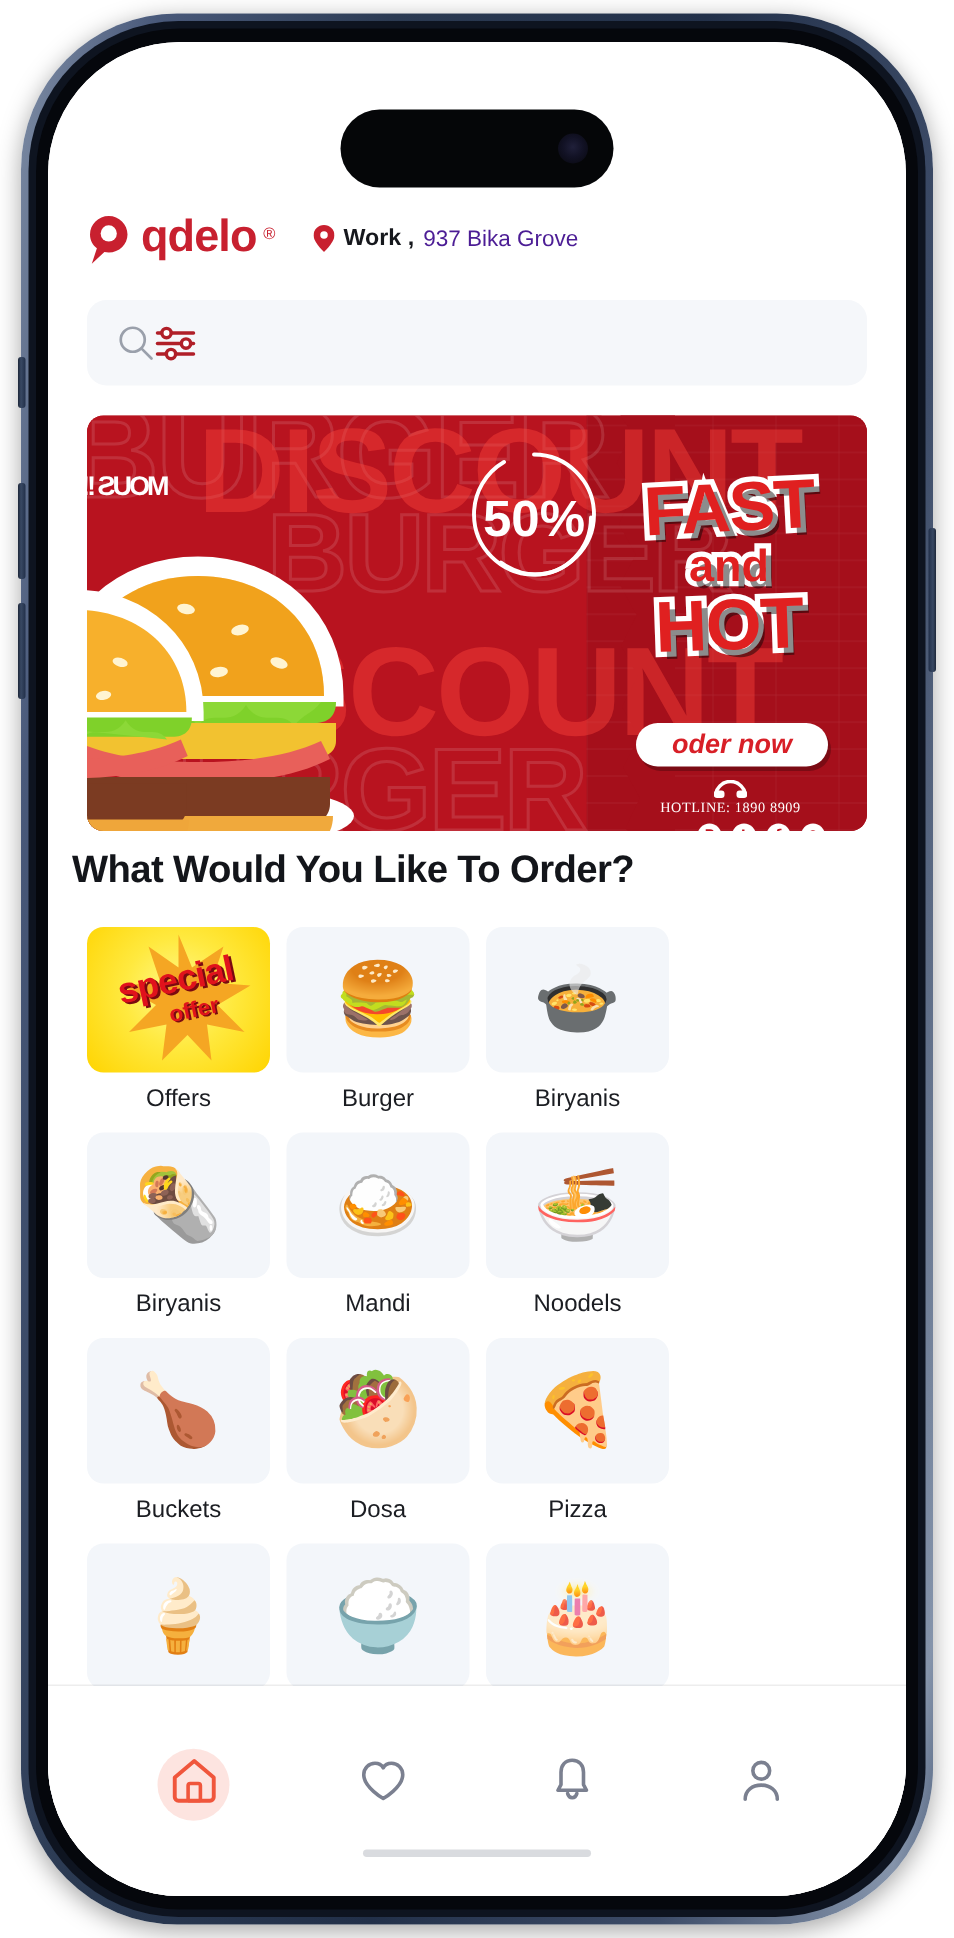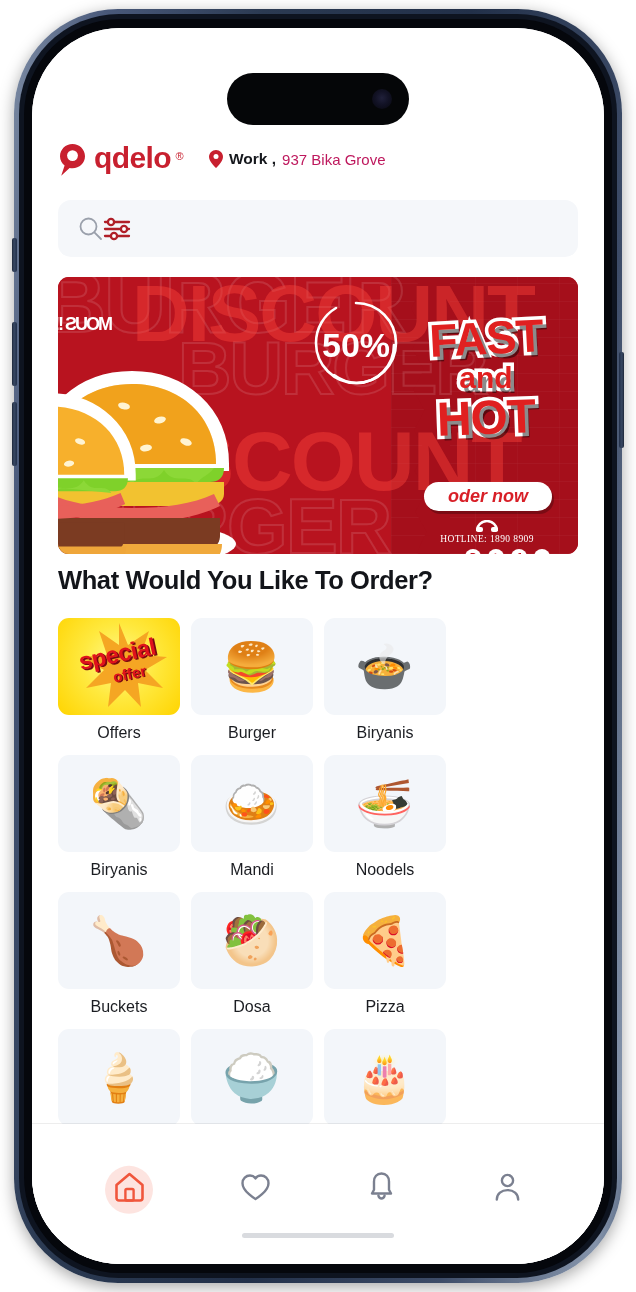--- a/index.html
+++ b/index.html
@@ -49,21 +49,21 @@
   .app{ position:absolute; left:0; top:0; width:572px; height:1236px; background:#fff; }
 
   .topbar{ position:absolute; left:0; top:100px; width:460px; height:62px; display:flex; align-items:center; padding:0 26px; }
   .logo{ display:flex; align-items:flex-start; gap:7px; }
   .logo-pin{ width:29px; height:34px; margin-top:2px; }
   .logo-text{ position:relative; font-size:30px; font-weight:700; letter-spacing:-.6px; color:#c8202f; line-height:34px; }
   .logo-reg{ position:absolute; right:-12px; top:-2px; font-size:11px; font-weight:400; color:#c8202f; }
   .addr{ display:flex; align-items:flex-end; gap:6px; margin-left:38px; }
   .addr-pin{ width:14px; height:18px; }
   .addr-label{ font-size:15.5px; font-weight:700; color:#16181d; }
-  .addr-value{ font-size:15px; color:#be185d; }
+  .addr-value{ font-size:15px; color:#4c1d95; }
 
   .searchbar{
     position:absolute; left:26px; top:172px; width:520px; height:57px;
     background:#f5f7fa; border-radius:13px; display:flex; align-items:center; padding:0 20px;
   }
   .search-icon{ width:25px; height:25px; flex:0 0 auto; }
   .search-input{
     flex:1; border:none; background:transparent; outline:none; margin-left:14px;
     font-family:"Liberation Sans",sans-serif; font-size:18.5px; color:#9aa0ab;
   }
@@ -113,21 +113,21 @@
     box-shadow:2px 3px 0 rgba(0,0,0,.25);
   }
   .hotline{ position:absolute; right:20px; top:243px; width:142px; text-align:center; }
   .hotline-ico{ width:22px; height:12px; margin:0 auto 2px; display:block; }
   .hotline-txt{ font-family:"Liberation Serif",serif; font-size:9.5px; font-weight:400; color:#fff; letter-spacing:.4px; }
   .socials{ position:absolute; right:28px; top:272px; display:flex; gap:7px; }
   .soc{ width:16px; height:16px; border-radius:50%; background:#fff; display:flex; align-items:center; justify-content:center;
         font-size:9px; font-weight:700; color:#c3121f; font-family:"DejaVu Sans",sans-serif; }
 
   
-  .sect-title{ position:absolute; left:26px; top:538px; font-size:25.5px; font-weight:700; color:#13151a; letter-spacing:-.4px; }
+  .sect-title{ position:absolute; left:16px; top:538px; font-size:25.5px; font-weight:700; color:#13151a; letter-spacing:-.4px; }
 
   .grid{ position:absolute; left:26px; top:590px; width:520px; display:flex; flex-wrap:wrap; gap:13px 11px; }
   .cat{ width:122px; }
   .cat-card{
     width:122px; height:97px; border-radius:11px; background:#f3f6fa;
     display:flex; align-items:center; justify-content:center; overflow:hidden; position:relative;
   }
   .cat-card.offers{ background:radial-gradient(circle at 50% 45%,#fff98a 0%,#ffe93f 45%,#ffd400 100%); }
   .cat-emoji{ font-family:"DejaVu Sans",sans-serif; font-size:47px; line-height:1; }
   .cat-label{ margin-top:9px; text-align:center; font-size:16px; color:#1b1d22; }

